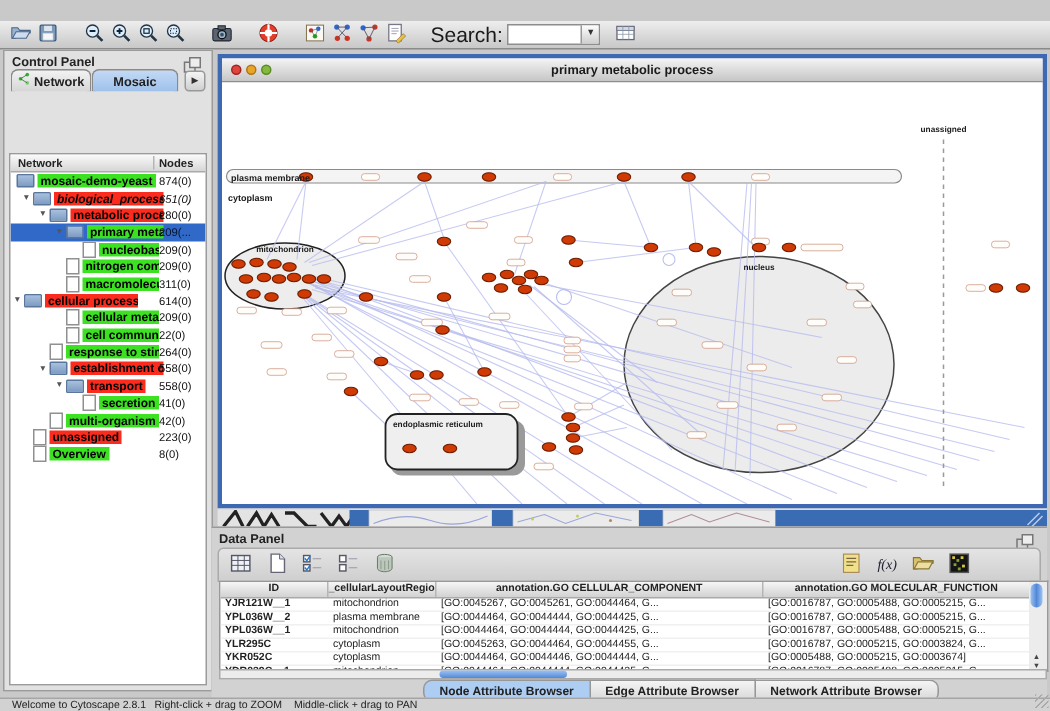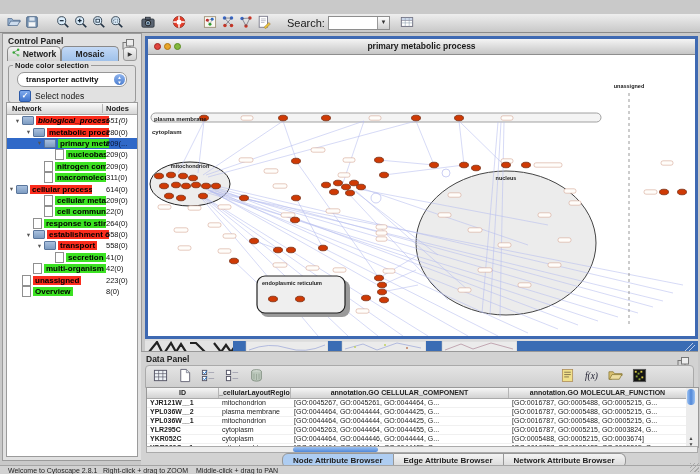--- a/index.html
+++ b/index.html
@@ -6,21 +6,21 @@
   #app{position:relative;width:700px;height:474px;background:#c9c9c9;overflow:hidden;}
   
   .titlebar{position:absolute;left:0;top:0;right:0;height:13px;background:linear-gradient(#f6f6f6,#c5c5c5);border-bottom:1px solid #8e8e8e;}
   .light{position:absolute;top:2.5px;width:8px;height:8px;border-radius:50%;box-shadow:inset 0 1px 1px rgba(255,255,255,.6);}
   .wtitle{position:absolute;left:0;right:0;top:0;text-align:center;font-size:9px;font-weight:bold;color:#1a1a1a;line-height:13px;}
   
   .toolbar{position:absolute;left:0;top:14px;right:0;height:18px;background:linear-gradient(#eeeeee,#c8c8c8);border-bottom:1px solid #8a8a8a;display:flex;align-items:center;padding:0 5px;}
   .tbi{width:18px;height:16px;display:inline-flex;justify-content:center;flex:none;}
   .tbi svg{width:14px;height:14px;}
   .tgap{margin-left:13px;}
-  .search-label{font-size:11px;color:#1a1a1a;margin-left:14px;margin-right:3px;}
+  .search-label{font-size:14px;color:#1a1a1a;margin-left:14px;margin-right:3px;}
   .search-combo{width:60px;height:12px;background:#fff;border:1px solid #8e8e8e;position:relative;flex:none;}
   .search-combo input{position:absolute;left:1px;top:0;width:44px;height:10px;border:0;outline:0;font-size:8px;padding:0;background:transparent;}
   .search-arrow{position:absolute;right:0;top:0;bottom:0;width:11px;background:linear-gradient(#fdfdfd,#cfcfcf);border-left:1px solid #999;font-size:6px;text-align:center;line-height:11px;color:#333;}
   
   #cpanel{position:absolute;left:2px;top:33px;width:138px;height:426px;background:#e1e1e1;border:1px solid #9b9b9b;}
   .panel-title{position:absolute;left:5px;top:2px;font-size:8.5px;font-weight:bold;color:#222;}
   .float-ico{position:absolute;width:13px;height:11px;}
   .float-ico svg{width:13px;height:11px;}
   .cp-tabs{position:absolute;left:4px;top:12px;right:4px;height:15px;display:flex;align-items:flex-end;}
   .cp-tab{height:14px;line-height:14px;font-size:8.5px;font-weight:bold;color:#222;text-align:center;border:1px solid #8a8a8a;border-bottom:0;border-radius:5px 5px 0 0;background:linear-gradient(#f2f2f2,#d6d6d6);display:flex;align-items:center;justify-content:center;gap:2px;}
@@ -216,38 +216,32 @@
               <circle cx="11" cy="13" r="2.2" fill="#7ed07e"></circle>
               <path d="M3 8l8-5M3 8l8 5" stroke="#2d7d2d" stroke-width="1"></path>
             </svg></span>
         <span>Network</span>
       </div>
       <div class="cp-tab active" style="width:56px;">
         <span>Mosaic</span>
       </div>
       <div class="cp-tab-arrow">▶</div>
     </div>
-    <div class="groupbox">
-      <span class="groupbox-label">Node color selection</span>
-      <div class="combo">
-        <span class="combo-text">transporter activity</span>
-        <span class="combo-stepper">▲<br>▼</span>
-      </div>
-      <div class="cb-row">
-        <span class="checkbox">✓</span>
-        <span class="cb-label">Select nodes</span>
-      </div>
-    </div>
     <div id="treepanel">
       <div class="tree-head">
         <span class="c1">Network</span>
         <span class="div"></span>
         <span class="c2">Nodes</span>
       </div>
       <div id="tree-rows">
+          <div class="trow" style="padding-left: 4px;">
+            <span class="tico ico-folder"></span>
+            <span class="tlabel hl-green" style="max-width: 80px;">mosaic-demo-yeast</span>
+            <span class="tcount">874(0)</span>
+          </div>
           <div class="trow" style="padding-left: 6px; font-style: italic;">
             <span class="texp">▼</span>
             <span class="tico ico-folder"></span>
             <span class="tlabel hl-red" style="max-width: 69px;">biological_process</span>
             <span class="tcount">651(0)</span>
           </div>
           <div class="trow" style="padding-left: 17px;">
             <span class="texp">▼</span>
             <span class="tico ico-folder"></span>
             <span class="tlabel hl-red" style="max-width: 58px;">metabolic process</span>

